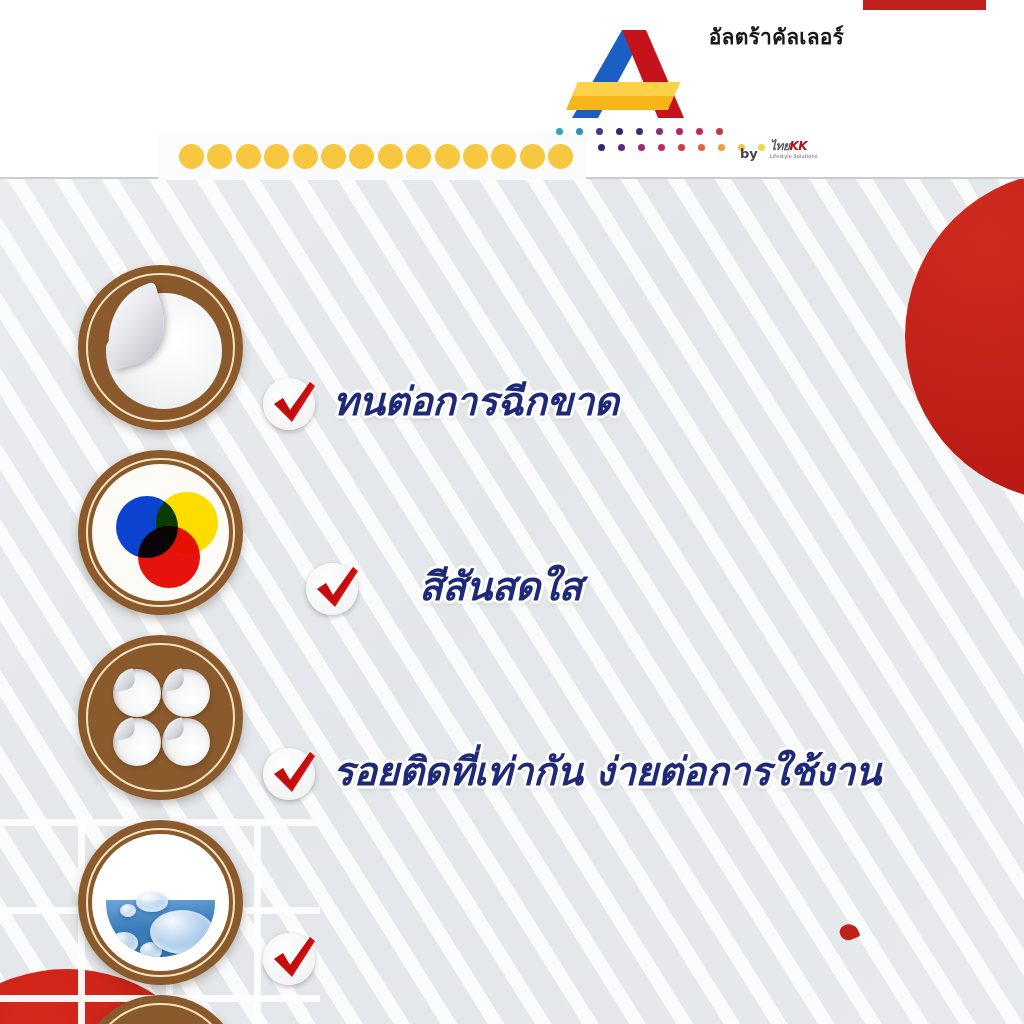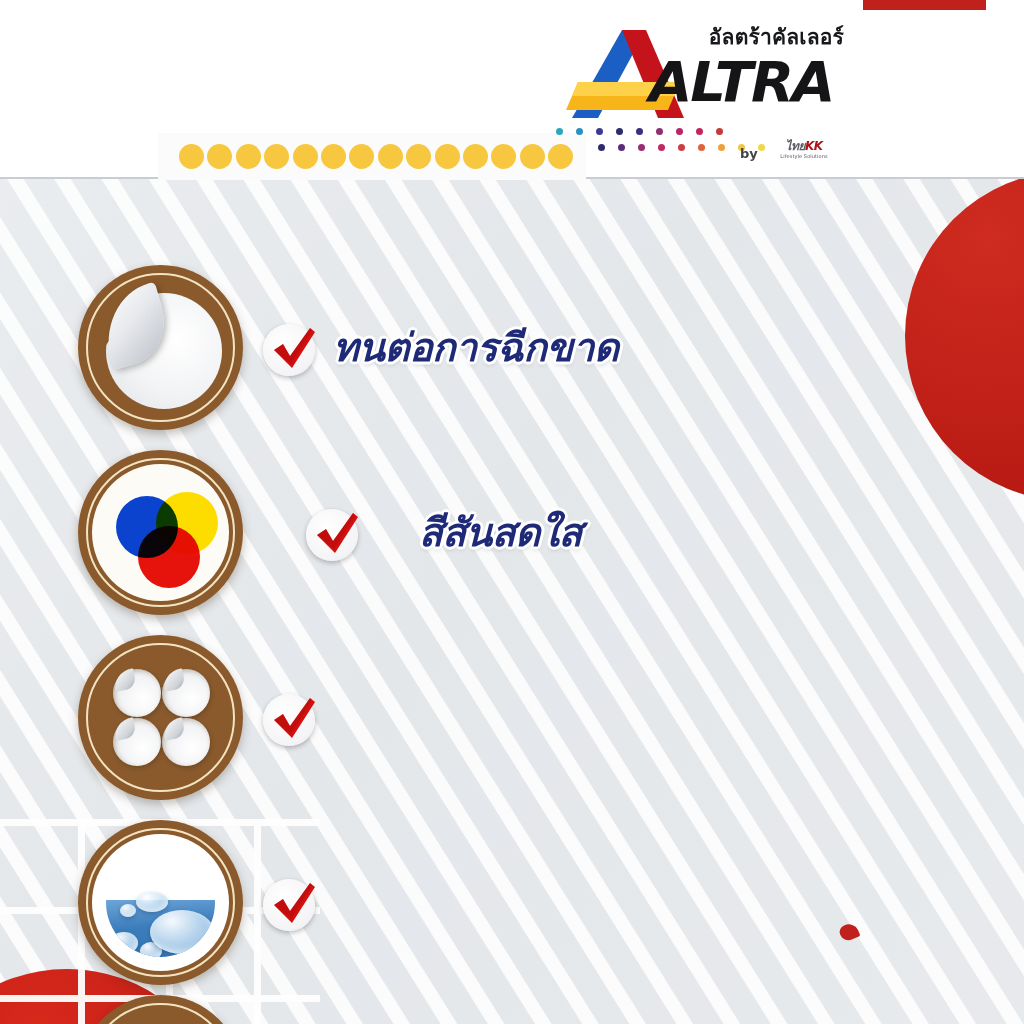--- a/index.html
+++ b/index.html
@@ -67,21 +67,21 @@
     -webkit-text-fill-color:transparent; color:transparent;
   }
   .logo-by {
     position:absolute; left:740px; top:146px;
     font-size:13px; color:#444; font-weight:600;
     z-index:46;
   }
   .kk-logo {
     position:absolute; left:770px; top:140px;
     width:68px; height:28px; z-index:46;
-    text-align:center;
+    text-align:left;
   }
   .kk-top { font-size:12px; font-weight:900; color:#b0111a; font-style:italic; line-height:13px; letter-spacing:-.5px;}
   .kk-top .grey { color:#5b5d63; }
   .kk-sub { font-size:5px; color:#55575c; letter-spacing:.1px; line-height:7px; }
 
   .dotrow { position:absolute; z-index:45; }
   .dotrow i { position:absolute; border-radius:50%; display:block; }
 
   
   .yellow-panel {
@@ -143,21 +143,21 @@
   .navy-clip   { position:absolute; left:855px; top:740px; width:190px; height:300px; overflow:hidden; z-index:10; }
   .orange-tick {
     position:absolute; left:840px; top:745px; width:18px; height:16px;
     background:#c0211c; border-radius:40% 60% 10% 50%; transform:rotate(-24deg); z-index:11;
   }
 
   
   .features { position:absolute; left:0; top:179px; width:1024px; z-index:20; }
   .feature {
     position:absolute; left:78px;
-    display:flex; align-items:center;
+    display:flex; align-items:flex-end;
   }
   .icon-disc {
     position:relative; width:165px; height:165px; border-radius:50%;
     flex:0 0 165px;
     box-shadow:0 4px 10px rgba(60,45,25,.30);
   }
   .ring-outer {
     position:absolute; inset:0; border-radius:50%;
     background:#8a5a2d;
   }
@@ -356,20 +356,23 @@
               <span class="d fd4"></span>
           </div>
         </div>
       </div>
       <div class="check-badge">
         <div class="bg"></div>
         <svg width="56" height="56" viewBox="0 0 56 56">
           <path d="M9 30 L18 24 L25 36 L45 8 L50 12 L27 48 Z" fill="#d2100f"></path>
           <path d="M9 30 L18 24 L25 36 L45 8 L47 10 L26 44 Z" fill="#aa0a0a" opacity=".35"></path>
         </svg>
+      </div>
+      <div class="feat-text">
+        <span class="l2">รอยติดที่เท่ากัน ง่ายต่อการใช้งาน</span>
       </div>
     </div>
 
     <div class="feature" style="top:641px;">
       <div class="icon-disc">
         <div class="ring-outer"></div>
         <div class="ring-line"></div>
         <div class="disc-inner" style="background:#ffffff;">
           <div class="water-plate">
             <div class="water-blue"></div>
@@ -419,21 +422,20 @@
   <div class="logo-wrap">
     <div class="logo-thai">อัลตร้าคัลเลอร์</div>
 
     <svg class="logo-tri" width="140" height="100" viewBox="0 0 140 100">
       <polygon points="62,4 86,4 38,92 12,92" fill="#1c5fc4"></polygon>
       <polygon points="62,4 86,4 124,92 98,92" fill="#c4131b"></polygon>
       <polygon points="18,56 120,56 108,84 6,84" fill="#f7b519"></polygon>
       <polygon points="18,56 120,56 114,70 12,70" fill="#fdd14a"></polygon>
     </svg>
 
-    <div class="logo-altra">ALTRA</div>
 
     <div class="dotrow" id="logo-dots" style="left:0px; top:104px; width:300px; height:30px;">
         <i style="left: 0px; top: 6px; width: 7px; height: 7px; background: rgb(42, 167, 184);"></i>
         <i style="left: 20px; top: 6px; width: 7px; height: 7px; background: rgb(43, 143, 196);"></i>
         <i style="left: 40px; top: 6px; width: 7px; height: 7px; background: rgb(61, 59, 143);"></i>
         <i style="left: 60px; top: 6px; width: 7px; height: 7px; background: rgb(46, 42, 110);"></i>
         <i style="left: 80px; top: 6px; width: 7px; height: 7px; background: rgb(58, 47, 124);"></i>
         <i style="left: 100px; top: 6px; width: 7px; height: 7px; background: rgb(142, 47, 114);"></i>
         <i style="left: 120px; top: 6px; width: 7px; height: 7px; background: rgb(185, 36, 107);"></i>
         <i style="left: 140px; top: 6px; width: 7px; height: 7px; background: rgb(192, 38, 95);"></i>

